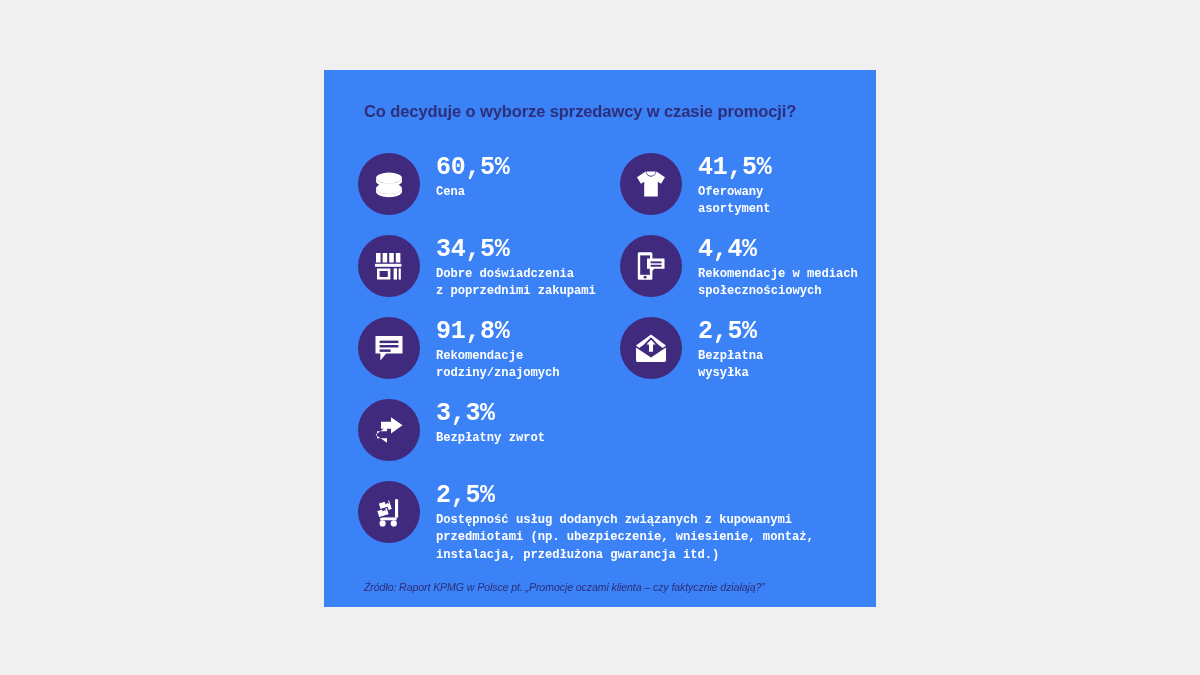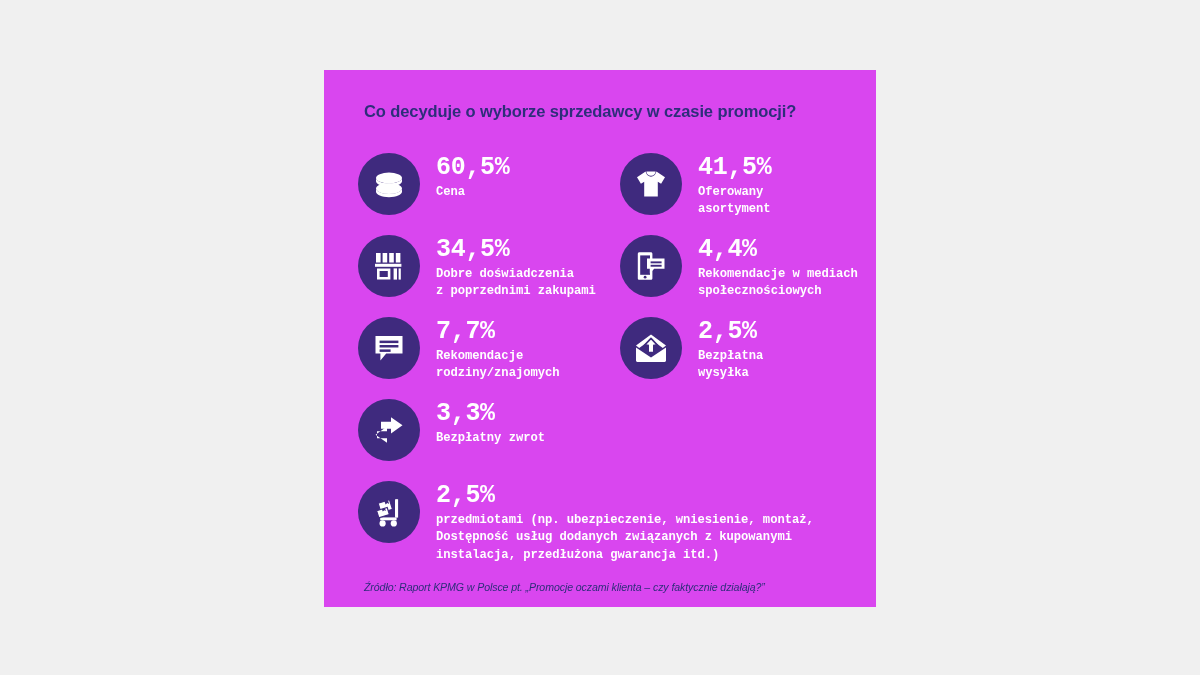--- a/index.html
+++ b/index.html
@@ -9,21 +9,21 @@
     background:#f0f0f0;
     font-family:"Liberation Sans", sans-serif;
     overflow:hidden;
   }
   #stage{position:relative;width:1200px;height:675px;}
 
   .card{
     position:absolute;
     left:324px;top:70px;
     width:552px;height:537px;
-    background:#d946ef;
+    background:#3b82f6;
     box-sizing:border-box;
     padding:0;
   }
 
   .title{
     position:absolute;
     left:40px;top:32px;
     width:480px;
     color:#2e2e7a;
     font-size:16.5px;
@@ -158,21 +158,21 @@
         <div class="item" style="height:82px;">
           <div class="badge" style="top:0;left:0;">
             <svg width="34" height="34" viewBox="0 0 34 34" aria-hidden="true">
               <path d="M3.5 5h27v17.5H14.2L8.4 29.6v-7.1H3.5V5z" fill="#fff"></path>
               <rect x="7.6" y="9.6" width="18.8" height="2.5" fill="#3f2a7e"></rect>
               <rect x="7.6" y="14" width="18.8" height="2.5" fill="#3f2a7e"></rect>
               <rect x="7.6" y="18.4" width="11" height="2.5" fill="#3f2a7e"></rect>
             </svg>
           </div>
           <div class="txt" style="top:2px;">
-            <div class="pct">7,7%</div>
+            <div class="pct">91,8%</div>
             <div class="lbl">
               <div>Rekomendacje</div>
               <div>rodziny/znajomych</div>
             </div>
           </div>
         </div>
 
         <div class="item" style="height:82px;">
           <div class="badge" style="top:0;left:0;">
             <svg width="34" height="34" viewBox="0 0 34 34" aria-hidden="true">
@@ -258,22 +258,22 @@
             <path d="M12.4 6.3l3.6-1.1 1.2 3.8-1.9-.9-1.7 1.3-1.2-3.1z" fill="#3f2a7e"></path>
             <path d="M4.6 15.8l10.6-3.3 2.2 7-10.6 3.3-2.2-7z" fill="#fff" stroke="#3f2a7e" stroke-width="1.2"></path>
             <path d="M9.8 14.2l3.2-1 .9 2.9-1.6-.8-1.5 1.1-1-2.2z" fill="#3f2a7e"></path>
             <circle cx="10.6" cy="28.4" r="3.1" fill="#fff"></circle>
             <circle cx="21.8" cy="28.4" r="3.1" fill="#fff"></circle>
           </svg>
         </div>
         <div class="txt" style="top:2px;width:430px;">
           <div class="pct">2,5%</div>
           <div class="lbl" style="white-space:nowrap;">
+            <div>Dostępność usług dodanych związanych z kupowanymi</div>
             <div>przedmiotami (np. ubezpieczenie, wniesienie, montaż,</div>
-            <div>Dostępność usług dodanych związanych z kupowanymi</div>
             <div>instalacja, przedłużona gwarancja itd.)</div>
           </div>
         </div>
       </div>
 
     </div>
 
     <div class="source">Źródło: Raport KPMG w Polsce pt. „Promocje oczami klienta – czy faktycznie działają?”</div>
 
   </div>

